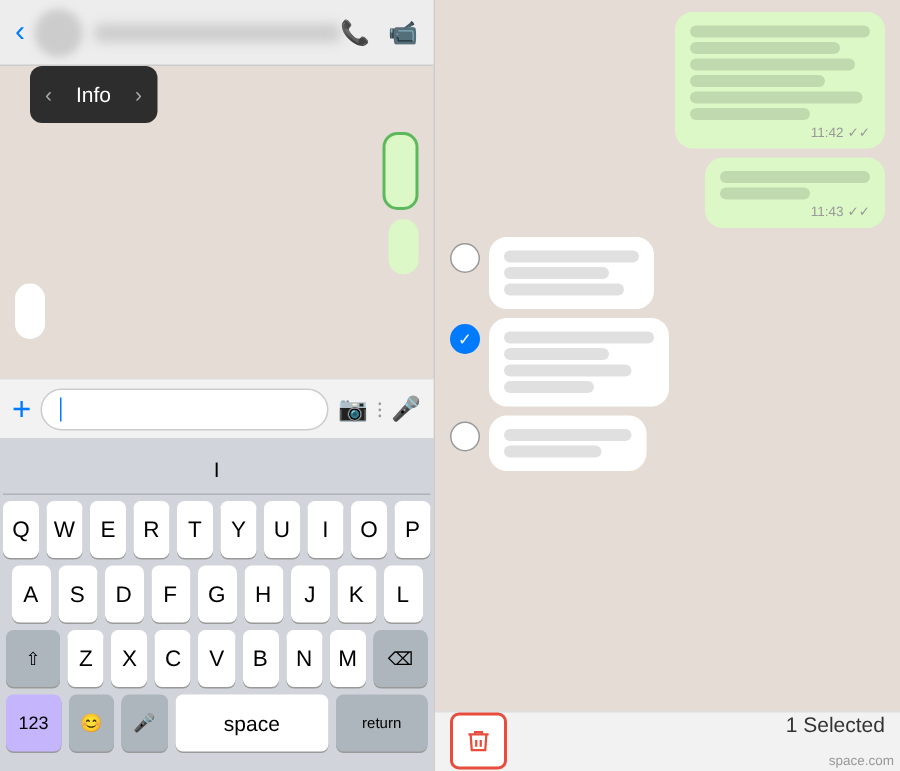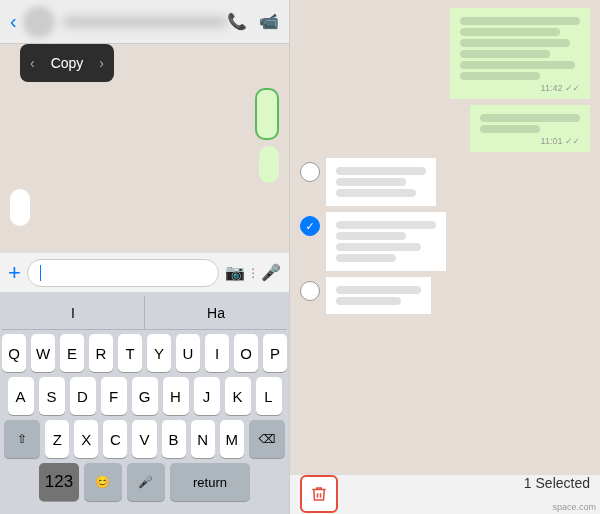--- a/index.html
+++ b/index.html
@@ -263,29 +263,29 @@
     .key.space-key {
       max-width: 140px;
       flex: 5;
       font-size: 14px;
       background: #fff;
     }
 
     .key.return-key {
       max-width: 80px;
       flex: 3;
-      font-size: 13px;
+      font-size: 10px;
       background: #adb5bd;
     }
 
     .key.number-key {
       max-width: 40px;
       flex: 1.8;
-      background: #737373;
-      font-size: 17px;
+      background: #c4b5fd;
+      font-size: 12px;
     }
 
     .key.emoji-key {
       max-width: 38px;
       background: #adb5bd;
     }
 
     .key.mic-key {
       max-width: 38px;
       background: #adb5bd;
@@ -364,21 +364,21 @@
       border-color: #007aff;
     }
 
     .select-circle.checked::after {
       content: '✓';
       color: #fff;
       font-size: 11px;
     }
 
     .bubble-right {
-      border-radius: 0;
+      border-radius: 12px;
       padding: 6px 10px;
       max-width: 85%;
     }
 
     .bubble-right.sent {
       background: #dcf8c6;
     }
 
     .bubble-right.received {
       background: #fff;
@@ -441,21 +441,21 @@
       <div class="chat-header-avatar" style="filter:blur(3px);"></div>
       <div class="chat-header-name" style="filter:blur(4px); background:#ccc; height:12px; width:80px; border-radius:4px;"></div>
       <div class="chat-header-icons">
         <span style="color:#007aff; font-size:16px;">📞</span>
         <span style="color:#007aff; font-size:16px;">📹</span>
       </div>
     </div>
 
     <div class="context-menu">
       <span class="context-menu-arrow-left">‹</span>
-      <span class="context-menu-btn">Copy</span>
+      <span class="context-menu-btn">Info</span>
       <span class="context-menu-arrow-right">›</span>
     </div>
 
     <div class="chat-messages-left">
 
       <div class="msg-bubble sent msg-highlight" style="margin-top: 36px;">
         <div class="msg-redacted" style="width:80%;"></div>
         <div class="msg-redacted" style="width:60%;"></div>
         <div class="msg-redacted" style="width:70%;"></div>
       </div>
@@ -479,23 +479,20 @@
       <span class="input-bar-icon">📷</span>
       <span style="color:#999; font-size:14px;">⁝</span>
       <span class="input-bar-icon">🎤</span>
     </div>
 
     <div class="keyboard">
 
       <div class="keyboard-suggestions">
         <div class="keyboard-suggestion">
           <span>I</span>
-        </div>
-        <div class="keyboard-suggestion">
-          <span>Ha</span>
         </div>
       </div>
 
       <div class="keyboard-rows">
         <div class="keyboard-row">
           <div class="key">Q</div>
           <div class="key">W</div>
           <div class="key">E</div>
           <div class="key">R</div>
           <div class="key">T</div>
@@ -527,20 +524,21 @@
           <div class="key">B</div>
           <div class="key">N</div>
           <div class="key">M</div>
           <div class="key special delete-key">⌫</div>
         </div>
 
         <div class="keyboard-row">
           <div class="key special number-key">123</div>
           <div class="key special emoji-key">😊</div>
           <div class="key special mic-key">🎤</div>
+          <div class="key space-key">space</div>
           <div class="key return-key">return</div>
         </div>
       </div>
     </div>
   </div>
 
   <div class="right-panel">
 
     <div class="chat-messages-right">
 
@@ -553,21 +551,21 @@
           <div class="bubble-redacted" style="width:115px;"></div>
           <div class="bubble-redacted" style="width:80px;"></div>
           <div class="timestamp">11:42 ✓✓</div>
         </div>
       </div>
 
       <div class="msg-row sent-row">
         <div class="bubble-right sent">
           <div class="bubble-redacted" style="width:100px;"></div>
           <div class="bubble-redacted" style="width:60px;"></div>
-          <div class="timestamp">11:01 ✓✓</div>
+          <div class="timestamp">11:43 ✓✓</div>
         </div>
       </div>
 
       <div class="msg-row received-row">
         <div class="select-circle"></div>
         <div class="bubble-right received">
           <div class="bubble-redacted" style="width:90px;"></div>
           <div class="bubble-redacted" style="width:70px;"></div>
           <div class="bubble-redacted" style="width:80px;"></div>
         </div>

